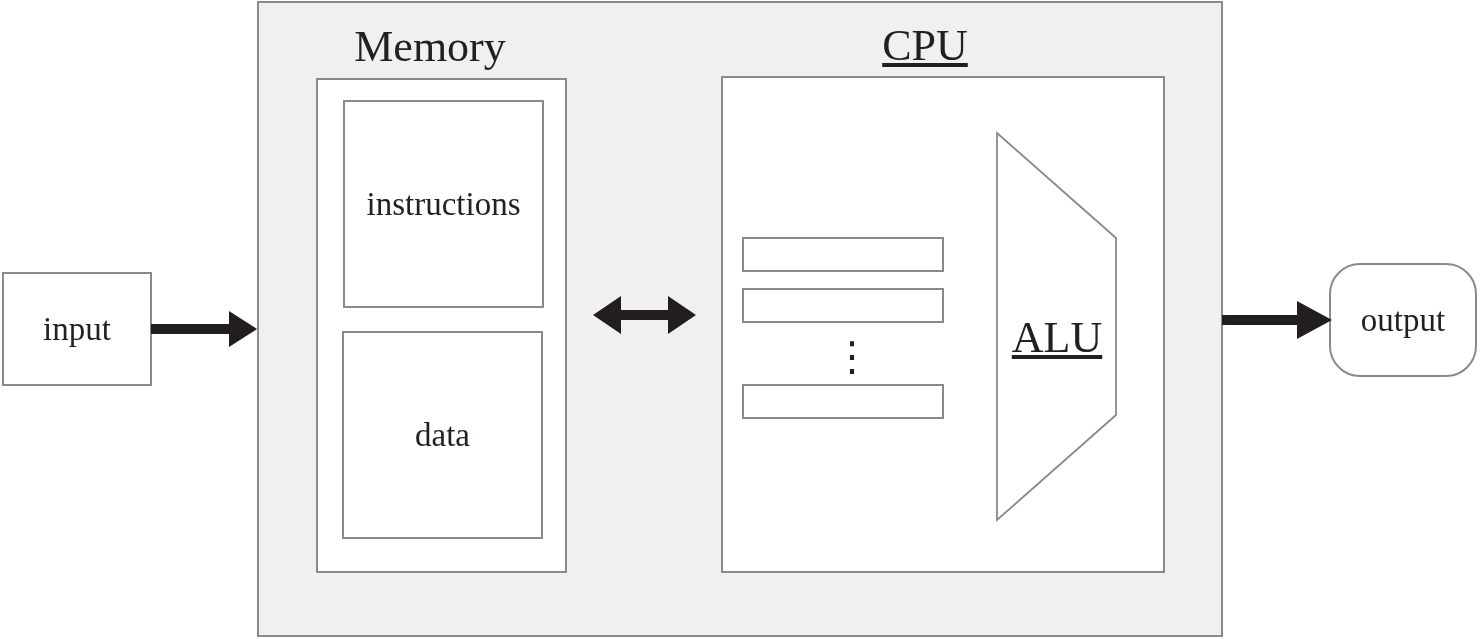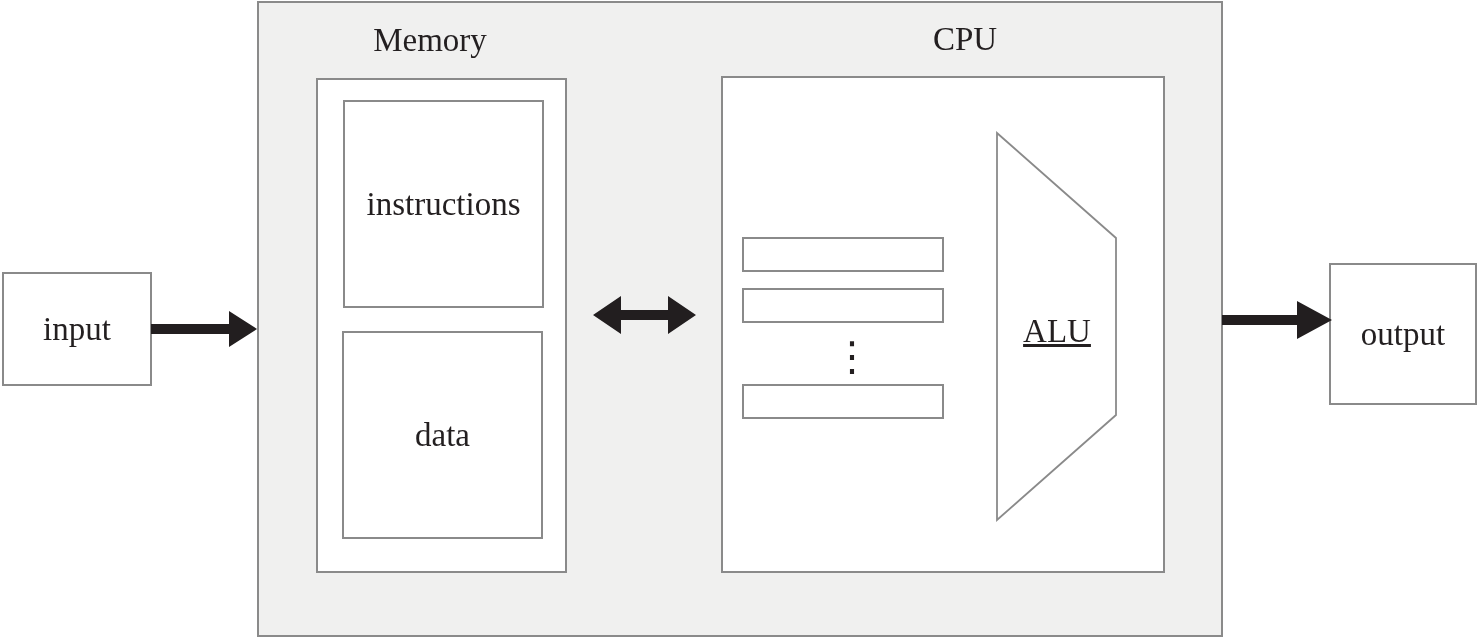--- a/index.html
+++ b/index.html
@@ -28,34 +28,34 @@
     line-height:1.1;
   }
   .system{
     position:absolute;
     left:257px;top:1px;width:966px;height:636px;
     background:var(--system-fill);
     border:2px solid var(--border);
     box-sizing:border-box;
   }
   .input-box{left:2px;top:272px;width:150px;height:114px;}
-  .output-box{left:1329px;top:263px;width:148px;height:142px;}
+  .output-box{left:1329px;top:263px;width:148px;height:114px;border-radius:31px;}
   .memory-box{left:316px;top:78px;width:251px;height:495px;}
   .instructions-box{left:343px;top:100px;width:201px;height:208px;}
   .data-box{left:342px;top:331px;width:201px;height:208px;}
   .cpu-box{left:721px;top:76px;width:444px;height:497px;}
   .label{
     position:absolute;
-    font-size:33px;
+    font-size:44px;
     line-height:1.15;
     white-space:nowrap;
     transform:translateX(-50%);
   }
   .memory-label{left:430px;top:22px;}
-  .cpu-label{left:965px;top:21px;}
+  .cpu-label{left:925px;top:21px;text-decoration:underline;}
   .registers-label{left:838px;top:186px;}
   .alu-label{left:1057px;top:313px;text-decoration:underline;}
   .reg-slot{
     position:absolute;
     left:742px;width:202px;height:35px;
     background:#ffffff;
     border:2px solid var(--border);
     box-sizing:border-box;
   }
   .ellipsis{

